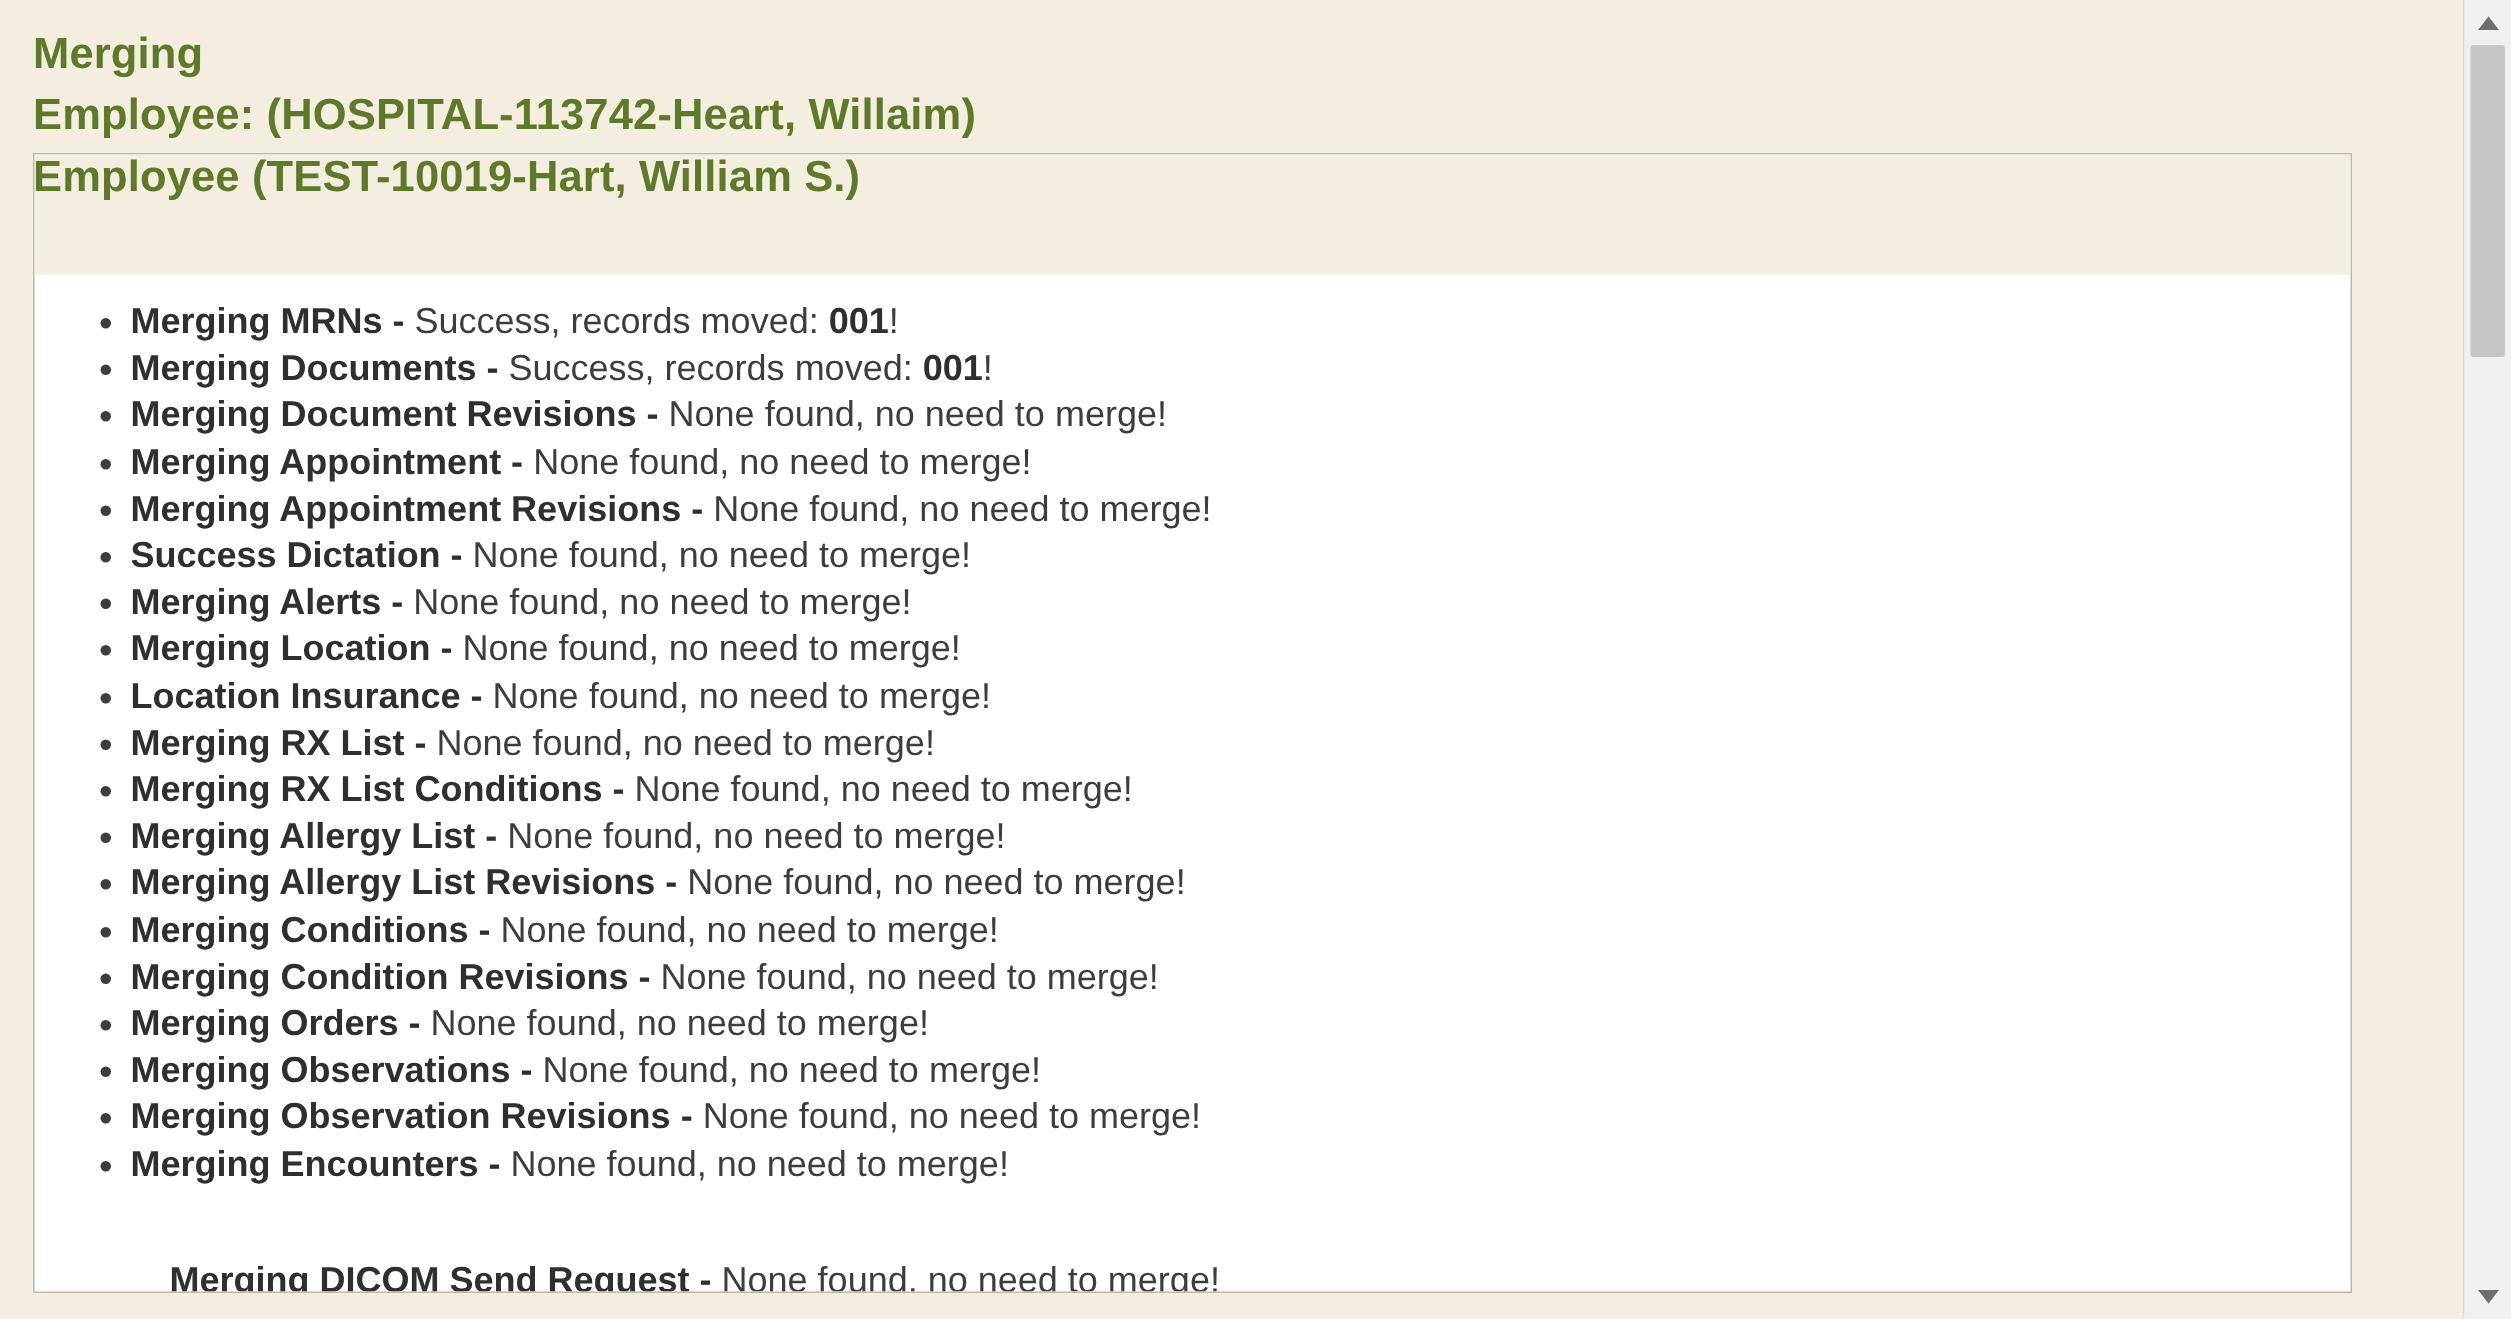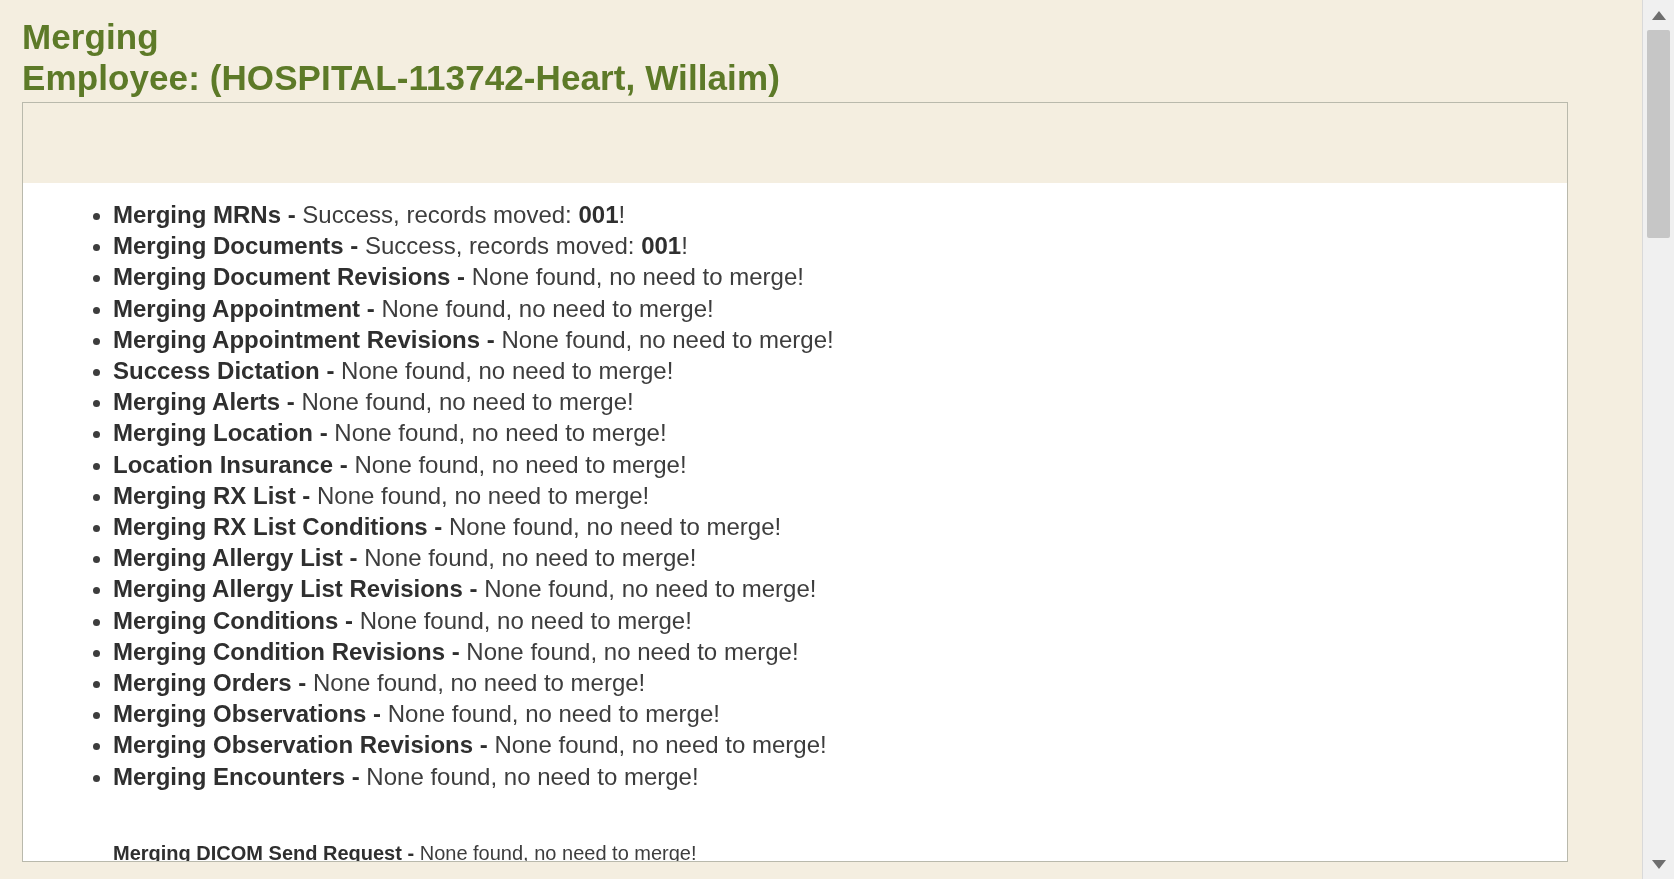--- a/index.html
+++ b/index.html
@@ -21,21 +21,21 @@
   }
 
   
   .heading {
     position: absolute;
     left: 22px;
     top: 16px;
     width: 1560px;
     z-index: 5;
     color: #5d7a28;
-    font-size: 35px;
+    font-size: 29px;
     font-weight: bold;
     line-height: 41px;
     letter-spacing: 0.1px;
   }
   .heading div {
     white-space: nowrap;
   }
 
   
   .panel {
@@ -65,21 +65,21 @@
     position: absolute;
     left: 0;
     top: 80px;
     width: 100%;
     bottom: 0;
     overflow: hidden;
   }
 
   ul.merge-list {
     margin: 0;
-    padding: 16px 0 0 90px;
+    padding: 16px 0 0 64px;
     list-style-type: disc;
     color: #3d3d3d;
   }
   ul.merge-list li {
     font-size: 24px;
     line-height: 31.2px;
     color: #3d3d3d;
     padding: 0;
     margin: 0;
   }
@@ -146,34 +146,35 @@
     height: 208px;
     background: #c6c6c6;
     border-radius: 2px;
   }
 
   
   .clipped-row {
     position: absolute;
     left: 90px;
     bottom: -8px;
-    font-size: 20px;
+    font-size: 24px;
     line-height: 31.2px;
     color: #3d3d3d;
     white-space: nowrap;
   }
 </style>
 </head>
 <body>
 
 <div id="app">
 
   <div class="heading">
     <div>Merging</div>
     <div>Employee: (HOSPITAL-113742-Heart, Willaim)</div>
+    <div>Employee (TEST-10019-Hart, William S.)</div>
   </div>
 
   <div class="panel">
     <div class="panel-beige-strip"></div>
 
     <div class="list-area">
       <ul class="merge-list">
           <li><span class="li-label">Merging MRNs -</span> <span class="li-result">Success, records moved:</span> <span class="li-count">001</span><span class="li-result">!</span></li>
           <li><span class="li-label">Merging Documents -</span> <span class="li-result">Success, records moved:</span> <span class="li-count">001</span><span class="li-result">!</span></li>
           <li><span class="li-label">Merging Document Revisions -</span> <span class="li-result">None found, no need to merge!</span></li>

